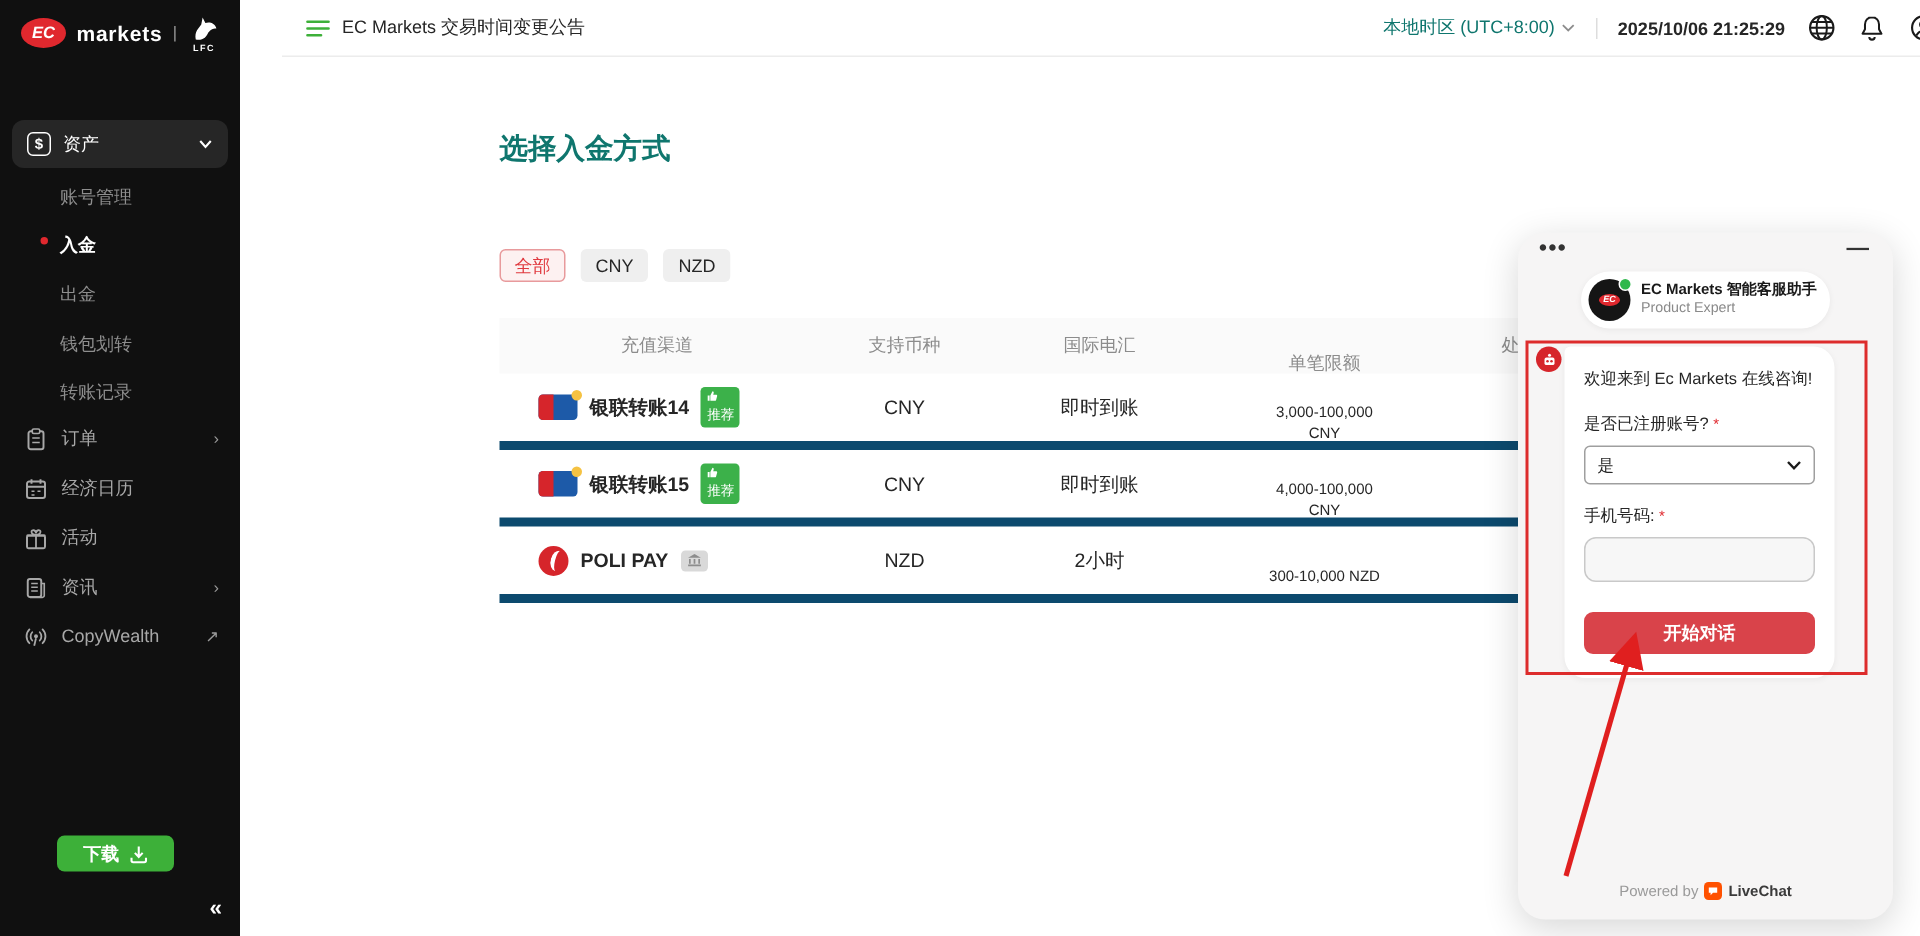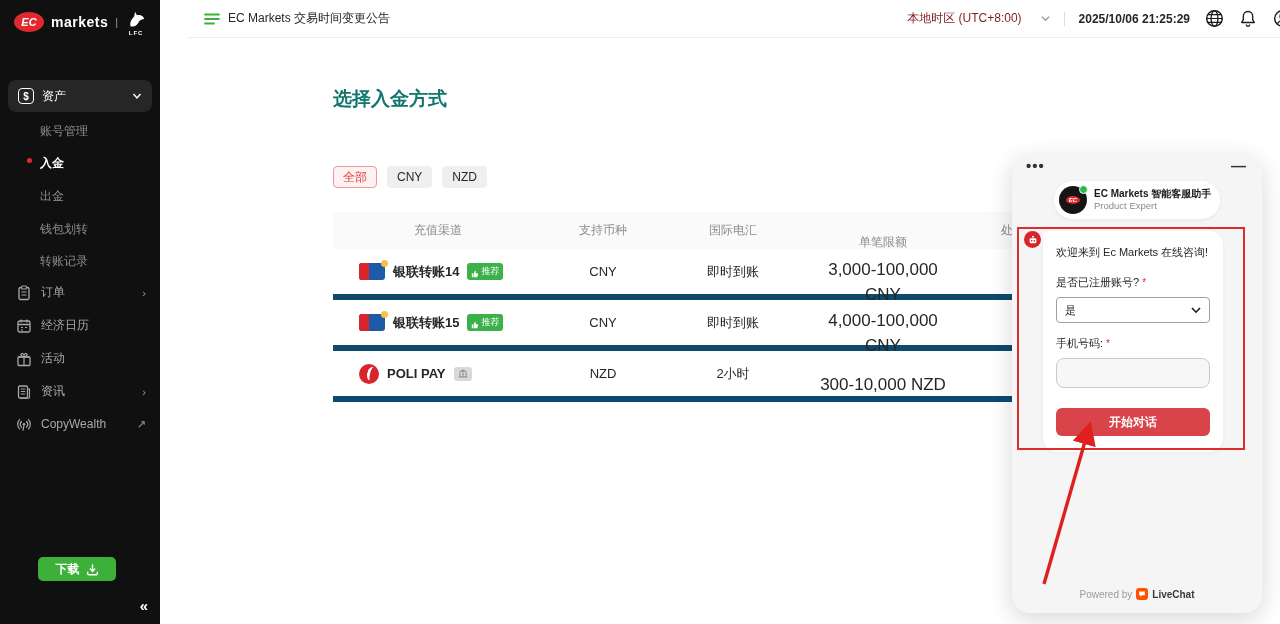--- a/index.html
+++ b/index.html
@@ -36,21 +36,21 @@
   .dl-btn { position:absolute; left:38px; top:557px; width:78px; height:24px; background:#3db039;
     border:none; border-radius:5px; color:#fff; font-size:12px; font-weight:bold;
     display:flex; align-items:center; justify-content:center; gap:6px; cursor:pointer; }
   .collapse { position:absolute; right:12px; bottom:10px; color:#fff; font-size:15px; font-weight:bold; cursor:pointer; }
 
   
   #topbar { position:absolute; left:160px; top:0; width:1120px; height:38px; background:#fff;
     border-bottom:1px solid #ececec; display:flex; align-items:center; padding:0 16px;margin-left:28px; }
   .announce { display:flex; align-items:center; gap:8px; font-size:12px; color:#262626; cursor:pointer; }
   .tb-right { margin-left:auto; display:flex; align-items:center; gap:14px; }
-  .tz { display:flex; align-items:center; gap:19px; font-size:12px; color:#7f1d1d; cursor:pointer;text-align:center; }
+  .tz { display:flex; align-items:center; gap:4px; font-size:12px; color:#0f766e; cursor:pointer;text-align:center; }
   .tb-div { width:1px; height:14px; background:#ddd; }
   .dt { font-size:12px; color:#262626; font-weight:bold; }
   .tb-icon { width:20px; height:20px; display:flex; align-items:center; justify-content:center; cursor:pointer; }
 
   
   #main { position:absolute; left:160px; top:38px; width:1120px; height:586px; background:#fff; }
   .page-title { position:absolute; left:173px; top:48px; font-size:19px; font-weight:bold; color:#0f766e; }
   .tabs { position:absolute; left:173px; top:82px; width:724px; display:flex; gap:30px; border-bottom:1px solid #ececec; }
   .tab { font-size:14px; color:#262626; padding:0 2px 12px; cursor:pointer; position:relative; }
   .tab.active { color:#e0393f; font-weight:bold; }
@@ -60,24 +60,24 @@
     background:#efefef; color:#262626; cursor:pointer; border:1px solid transparent; }
   .chip.active { background:#fdf1f1; color:#e0393f; border-color:#e89a9c; }
 
   .table { position:absolute; left:173px; top:174px; width:884px; }
   .t-head { display:flex; height:37px; background:#fafafa; align-items:center; }
   .t-head > div { font-size:12px; color:#8c8c8c; text-align:center; }
   .t-row { display:flex; height:51px; align-items:center; border-bottom:6px solid #0c4a6e; cursor:pointer; }
   .c1 { width:210px; display:flex; align-items:center; padding-left:26px; gap:8px; }
   .c2 { width:120px; } .c3 { width:140px; } .c4 { width:160px;margin-top:23px; } .c5 { width:124px; }
   .t-row .c2,.t-row .c3,.t-row .c4,.t-row .c5 { text-align:center; font-size:13px; color:#262626; }
-  .t-row .c4 { line-height:1.45; font-size:17px; }
+  .t-row .c4 { line-height:1.45; font-size:10px; }
   .chan-name { font-size:13px; font-weight:bold; color:#262626; white-space:nowrap; }
   .badge-green { background:#3cb14a; color:#fff; font-size:9px; border-radius:3px; padding:2px 4px;
-    display:inline-flex; align-items:flex-end; gap:2px; }
+    display:inline-flex; align-items:flex-start; gap:2px;flex-direction:column; }
   .badge-gray { background:#d9d9d9; border-radius:3px; width:18px; height:14px;
     display:inline-flex; align-items:center; justify-content:center; }
   .up-card { width:26px; height:17px; background:#1d5aa8; border-radius:3px; position:relative; flex:0 0 auto; }
   .up-card::before { content:""; position:absolute; left:0; top:0; width:10px; height:17px;
     background:#d6252b; border-radius:3px 0 0 3px; }
   .up-card::after { content:""; position:absolute; right:-3px; top:-3px; width:7px; height:7px;
     border-radius:50%; background:#f5c242; }
   .poli { width:20px; height:20px; border-radius:50%; background:#d6252b; position:relative; flex:0 0 auto; }
   .poli::before { content:""; position:absolute; left:8px; top:3px; width:7px; height:14px;
     border-left:3px solid #fff; border-radius:50% / 50%; transform:rotate(14deg); }

